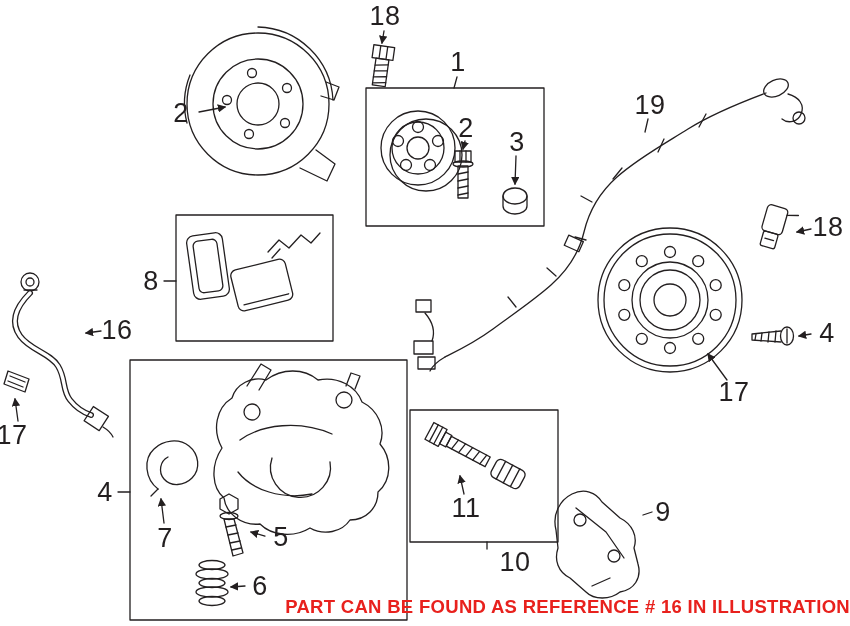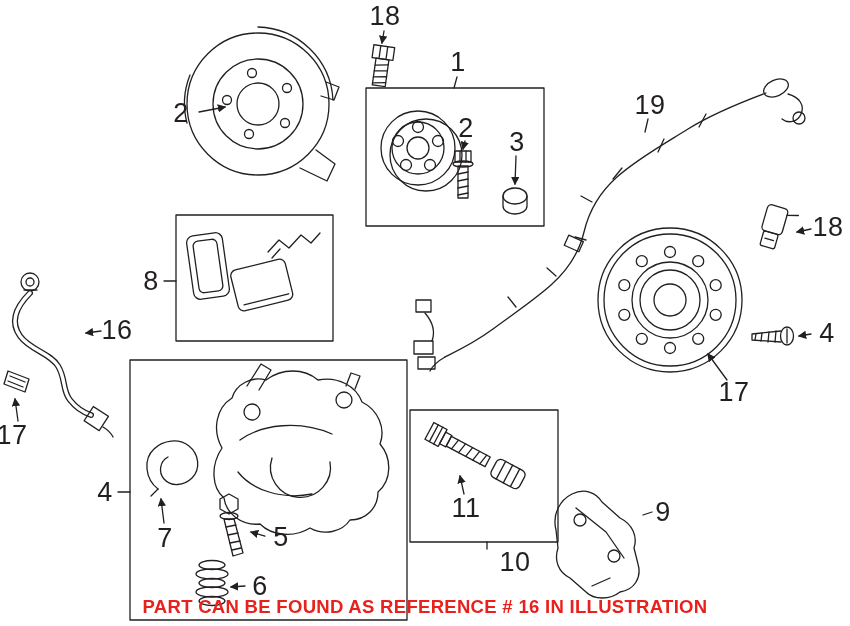--- a/index.html
+++ b/index.html
@@ -12,21 +12,21 @@
     font-size: 27px;
     font-weight: 400;
     color: #231f20;
     letter-spacing: 0.5px;
     white-space: nowrap;
     user-select: none;
   }
   .note {
     position: absolute;
     left: 0; right: 0; top: 596px;
-    text-align: center;
+    text-align: right;
     font-size: 18.5px;
     font-weight: 700;
     color: #e8211d;
     letter-spacing: 0.3px;
     white-space: nowrap;
   }
 </style>
 </head>
 <body>
 

